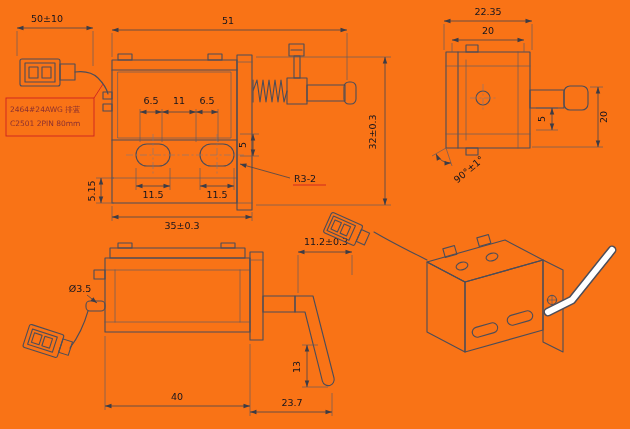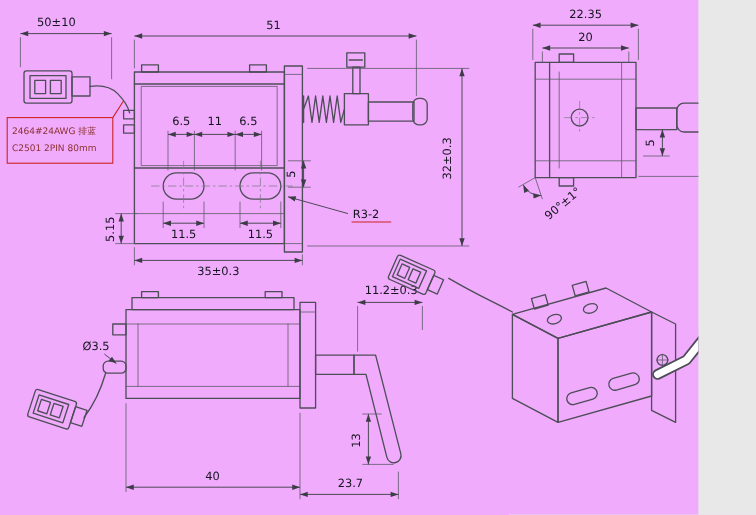--- a/index.html
+++ b/index.html
@@ -1,16 +1,16 @@
 <!DOCTYPE html>
 <html><head>
 <meta charset="utf-8">
 <style>
   html,body{margin:0;padding:0;background:#e8e8e8;}
-  .canvas{width:582px;height:429px;background:#f0abfc;position:relative;overflow:hidden;}
+  .canvas{width:630px;height:429px;background:#f97316;position:relative;overflow:hidden;}
   svg{display:block;}
   .outline{fill:none;stroke:#4d4d58;stroke-width:1.1;stroke-linejoin:round;stroke-linecap:round;}
   .thin{fill:none;stroke:#5a5a66;stroke-width:0.65;}
   .dim{fill:none;stroke:#45454f;stroke-width:0.8;}
   .center{fill:none;stroke:#7a7a84;stroke-width:0.6;stroke-dasharray:7 2.5 2 2.5;}
   .dimtext{font:9.5px "DejaVu Sans",sans-serif;fill:#15151f;}
   .spec{font:7.5px "DejaVu Sans",sans-serif;fill:#8b3030;}
   .redline{stroke:#cc2222;stroke-width:0.9;fill:none;}
   .whitebar{fill:none;stroke:#ffffff;stroke-width:6;stroke-linecap:round;stroke-linejoin:round;}
   .thickbar{fill:none;stroke:#4d4d58;stroke-width:9;stroke-linecap:round;stroke-linejoin:round;}

